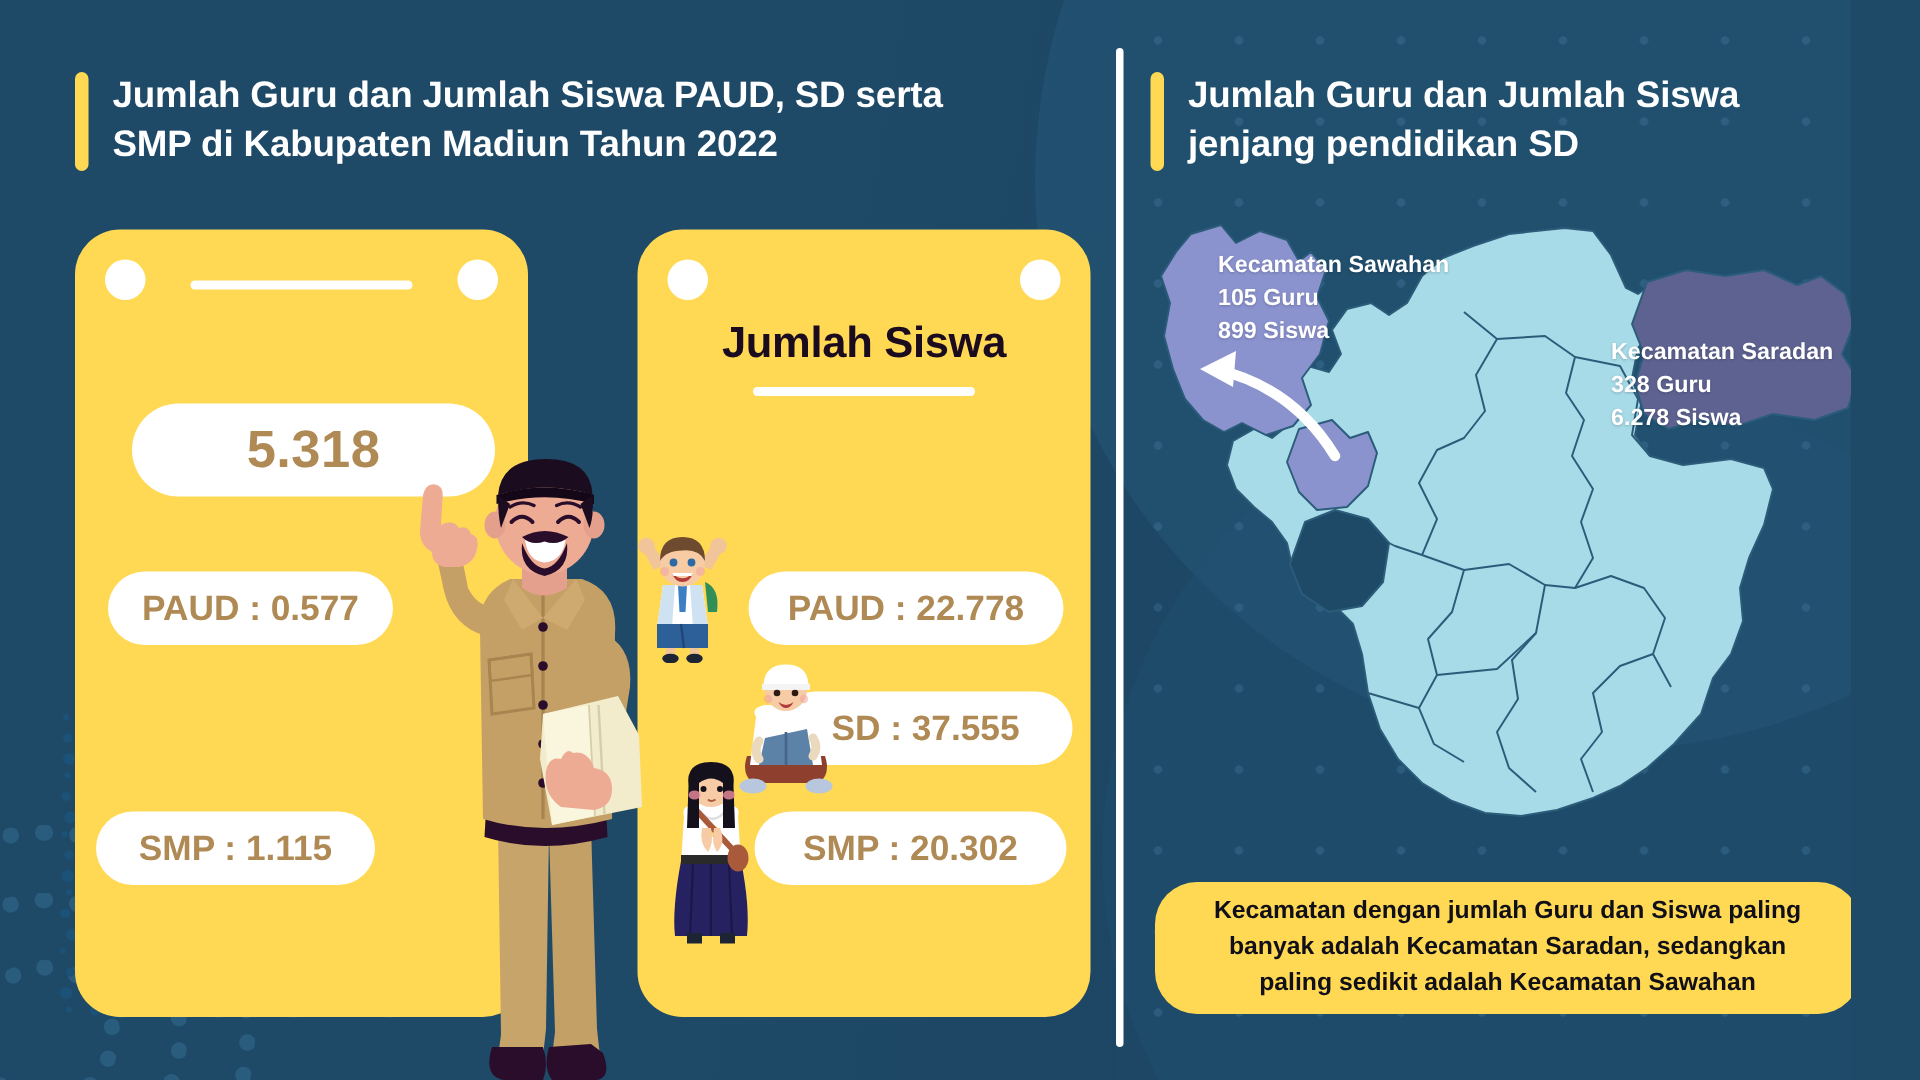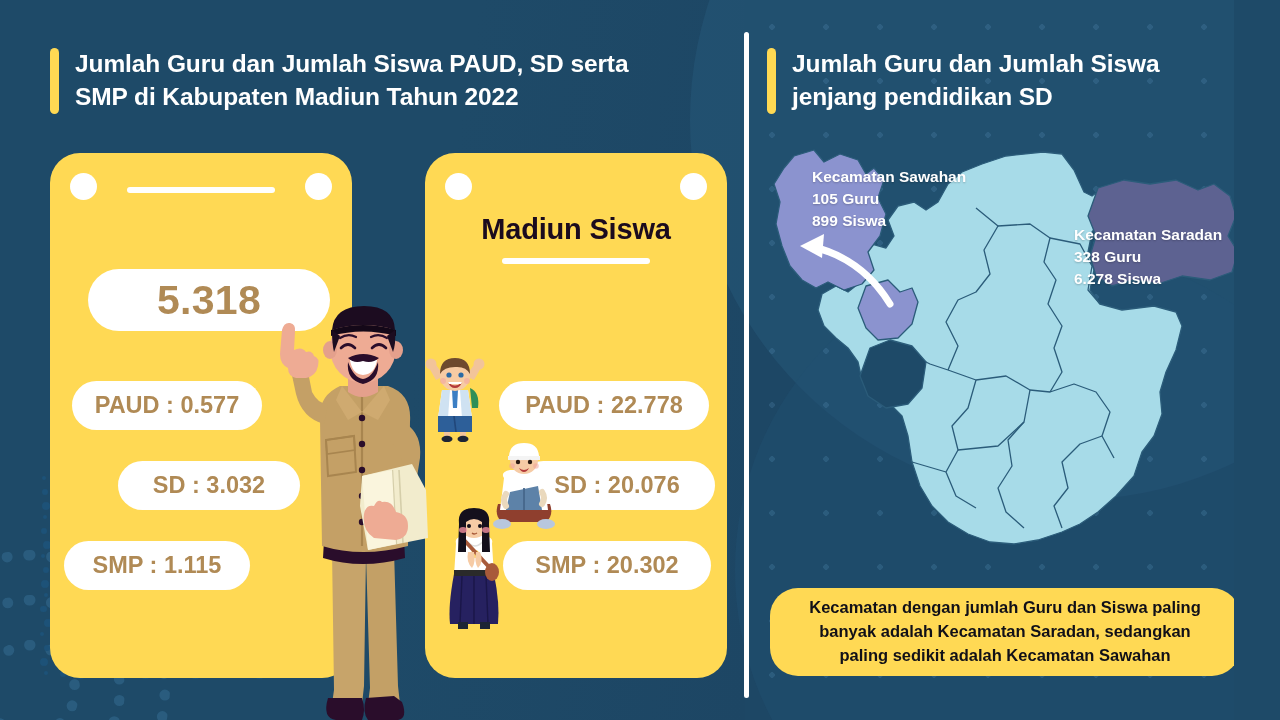--- a/index.html
+++ b/index.html
@@ -94,21 +94,21 @@
     width:148px; height:6px; background:#ffffff; border-radius:4px;
     margin:12px auto 0;
   }
   .pill{
     background:#ffffff; border-radius:40px;
     display:flex; align-items:center; justify-content:center;
     color:#b08a55; font-weight:bold;
   }
   .pill.total{
     position:absolute; left:38px; right:22px; top:116px; height:62px;
-    font-size:41px; letter-spacing:.3px;
+    font-size:35px; letter-spacing:.3px;
   }
   .pill.sub{ position:absolute; height:49px; font-size:23.5px; }
 
   
   #guru-paud{ left:22px;  top:228px; width:190px; }
   #guru-sd  { left:68px;  top:308px; width:182px; }
   #guru-smp { left:14px;  top:388px; width:186px; }
   
   #siswa-paud{ left:74px; top:228px; width:210px; }
   #siswa-sd  { left:94px; top:308px; width:196px; }
@@ -274,31 +274,30 @@
   </div>
 
   <div class="divider"></div>
 
   <div class="card" id="card-guru">
     <div class="hole l"></div>
     <div class="hole r"></div>
     <div class="rule"></div>
     <div class="pill total">5.318</div>
     <div class="pill sub" id="guru-paud">PAUD : 0.577</div>
-    <div class="pill sub" id="guru-sd">SD : 3.032</div>
     <div class="pill sub" id="guru-smp">SMP : 1.115</div>
   </div>
 
   <div class="card" id="card-siswa">
     <div class="hole l"></div>
     <div class="hole r"></div>
-    <h2>Madiun Siswa</h2>
+    <h2>Jumlah Siswa</h2>
     <div class="rule"></div>
     <div class="pill sub" id="siswa-paud">PAUD : 22.778</div>
-    <div class="pill sub" id="siswa-sd">SD : 20.076</div>
+    <div class="pill sub" id="siswa-sd">SD : 37.555</div>
     <div class="pill sub" id="siswa-smp">SMP : 20.302</div>
   </div>
 
   <svg class="art" id="teacher" viewBox="0 0 200 420">
 
     <path d="M70 250 L72 390 L70 404 L100 404 L102 386 L104 255 Z" fill="#c7a46a"></path>
     <path d="M104 255 L108 388 L106 404 L138 404 L136 386 L132 250 Z" fill="#c3a066"></path>
 
     <path d="M66 398 Q60 418 74 420 L100 420 Q104 410 100 398 Z" fill="#2a0d2b"></path>
     <path d="M104 398 Q100 412 106 420 L136 420 Q146 418 140 402 L132 396 Z" fill="#2a0d2b"></path>

